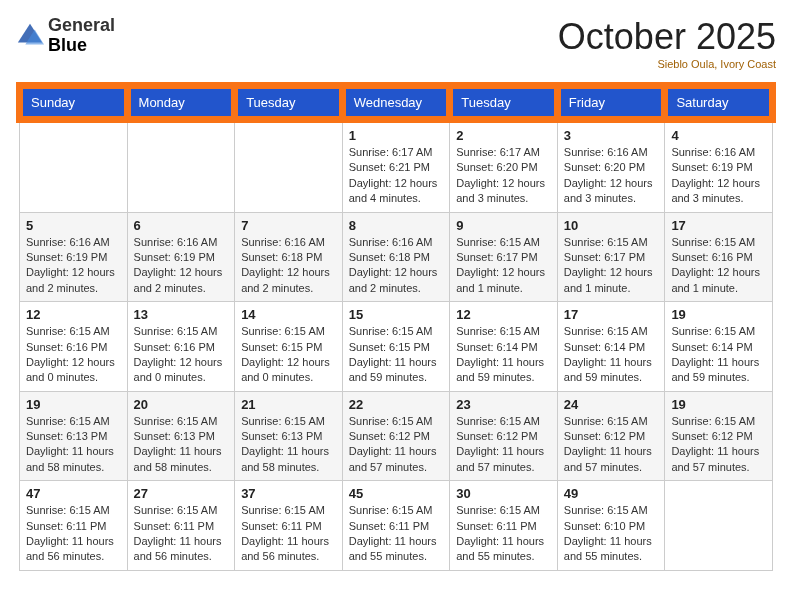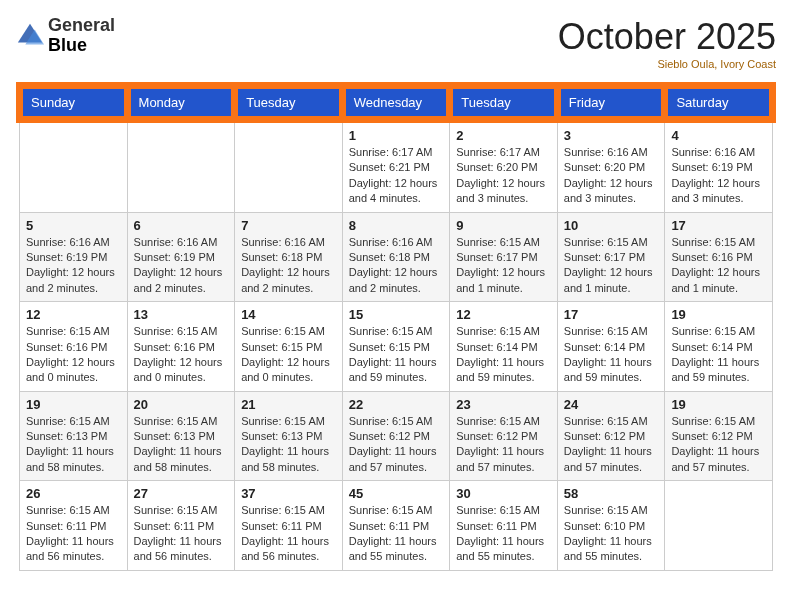--- a/index.html
+++ b/index.html
@@ -298,21 +298,21 @@
         <td>
           <div class="day-number">19</div>
           <div class="day-info" style="white-space: pre-line;">Sunrise: 6:15 AM
 Sunset: 6:12 PM
 Daylight: 11 hours
 and 57 minutes.</div>
         </td>
       </tr>
       <tr>
         <td>
-          <div class="day-number">26</div>
+          <div class="day-number">47</div>
           <div class="day-info" style="white-space: pre-line;">Sunrise: 6:15 AM
 Sunset: 6:11 PM
 Daylight: 11 hours
 and 56 minutes.</div>
         </td>
         <td>
           <div class="day-number">27</div>
           <div class="day-info" style="white-space: pre-line;">Sunrise: 6:15 AM
 Sunset: 6:11 PM
 Daylight: 11 hours
@@ -333,21 +333,21 @@
 and 55 minutes.</div>
         </td>
         <td>
           <div class="day-number">30</div>
           <div class="day-info" style="white-space: pre-line;">Sunrise: 6:15 AM
 Sunset: 6:11 PM
 Daylight: 11 hours
 and 55 minutes.</div>
         </td>
         <td>
-          <div class="day-number">58</div>
+          <div class="day-number">49</div>
           <div class="day-info" style="white-space: pre-line;">Sunrise: 6:15 AM
 Sunset: 6:10 PM
 Daylight: 11 hours
 and 55 minutes.</div>
         </td>
         <td class="empty-cell"></td>
       </tr>
     </tbody>
 </table>
 

